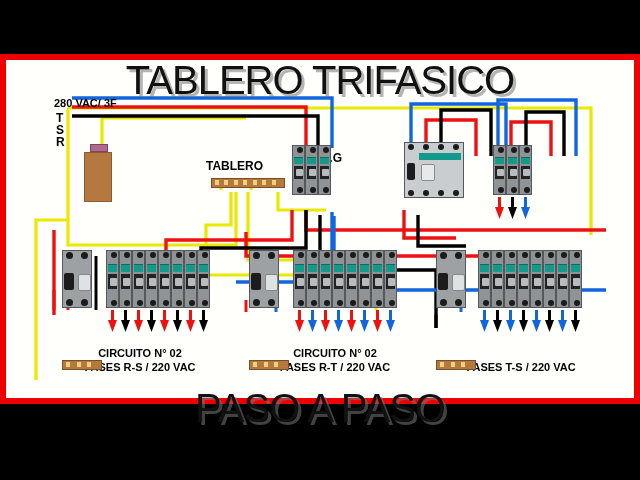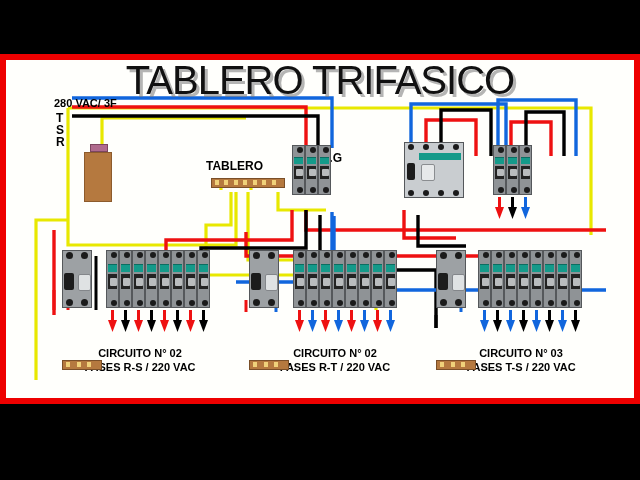--- a/index.html
+++ b/index.html
@@ -87,39 +87,39 @@
         <path d="M195,225 L195,248" stroke="#000000"></path>
         <path d="M240,240 L240,252" stroke="#ee1111"></path>
         <path d="M270,238 L270,252" stroke="#1166dd"></path>
         <path d="M430,268 L430,255" stroke="#000000"></path>
         <path d="M455,232 L455,252" stroke="#1166dd"></path>
       </g>
     </svg>
   </div>
 
   <div class="ttl" id="title-top">TABLERO TRIFASICO</div>
+  <div class="ttl" id="title-bottom">PASO A PASO</div>
 
   <div class="lbl" style="left:54px;top:98px;font-size:11px;">280 VAC/ 3F</div>
 
   <div class="lbl" style="left:56px;top:112px;font-size:12px;color:#000;">T</div>
   <div class="lbl" style="left:56px;top:124px;font-size:12px;color:#000;">S</div>
   <div class="lbl" style="left:56px;top:136px;font-size:12px;color:#000;">R</div>
 
   <div class="lbl" style="left:206px;top:160px;font-size:12px;">TABLERO</div>
 
   <div class="lbl" style="left:326px;top:152px;font-size:12px;">I.G</div>
 
 
   <div class="lbl c" style="left:40px;top:348px;width:200px;font-size:11px;">CIRCUITO N° 02</div>
   <div class="lbl c" style="left:36px;top:362px;width:208px;font-size:11px;">FASES R-S / 220 VAC</div>
 
   <div class="lbl c" style="left:240px;top:348px;width:190px;font-size:11px;">CIRCUITO N° 02</div>
   <div class="lbl c" style="left:236px;top:362px;width:198px;font-size:11px;">FASES R-T / 220 VAC</div>
 
-  <div class="lbl c" style="left:426px;top:348px;width:190px;font-size:11px;">CIRCUITO N° 03</div>
   <div class="lbl c" style="left:422px;top:362px;width:198px;font-size:11px;">FASES T-S / 220 VAC</div>
 
   <div id="devices">
       <div class="brk" style="left:292px;top:145px;width:13px;height:50px;background:#8f9396;border:1px solid #55585b;box-sizing:border-box;">
         <div style="position:absolute;left:4px;top:1px;width:6px;height:6px;border-radius:50%;background:#1b1b1b;"></div>
         <div style="position:absolute;left:1px;top:11px;width:9px;height:6px;background:#149a8a;border-top:1px solid #0c6d61;"></div>
         <div style="position:absolute;left:1px;top:20px;width:9px;height:13px;background:#232323;"></div>
         <div style="position:absolute;left:3px;top:23px;width:7px;height:7px;background:#b9bcbe;border-radius:1px;"></div>
         <div style="position:absolute;left:4px;bottom:1px;width:6px;height:6px;border-radius:50%;background:#1b1b1b;"></div>
       </div>

